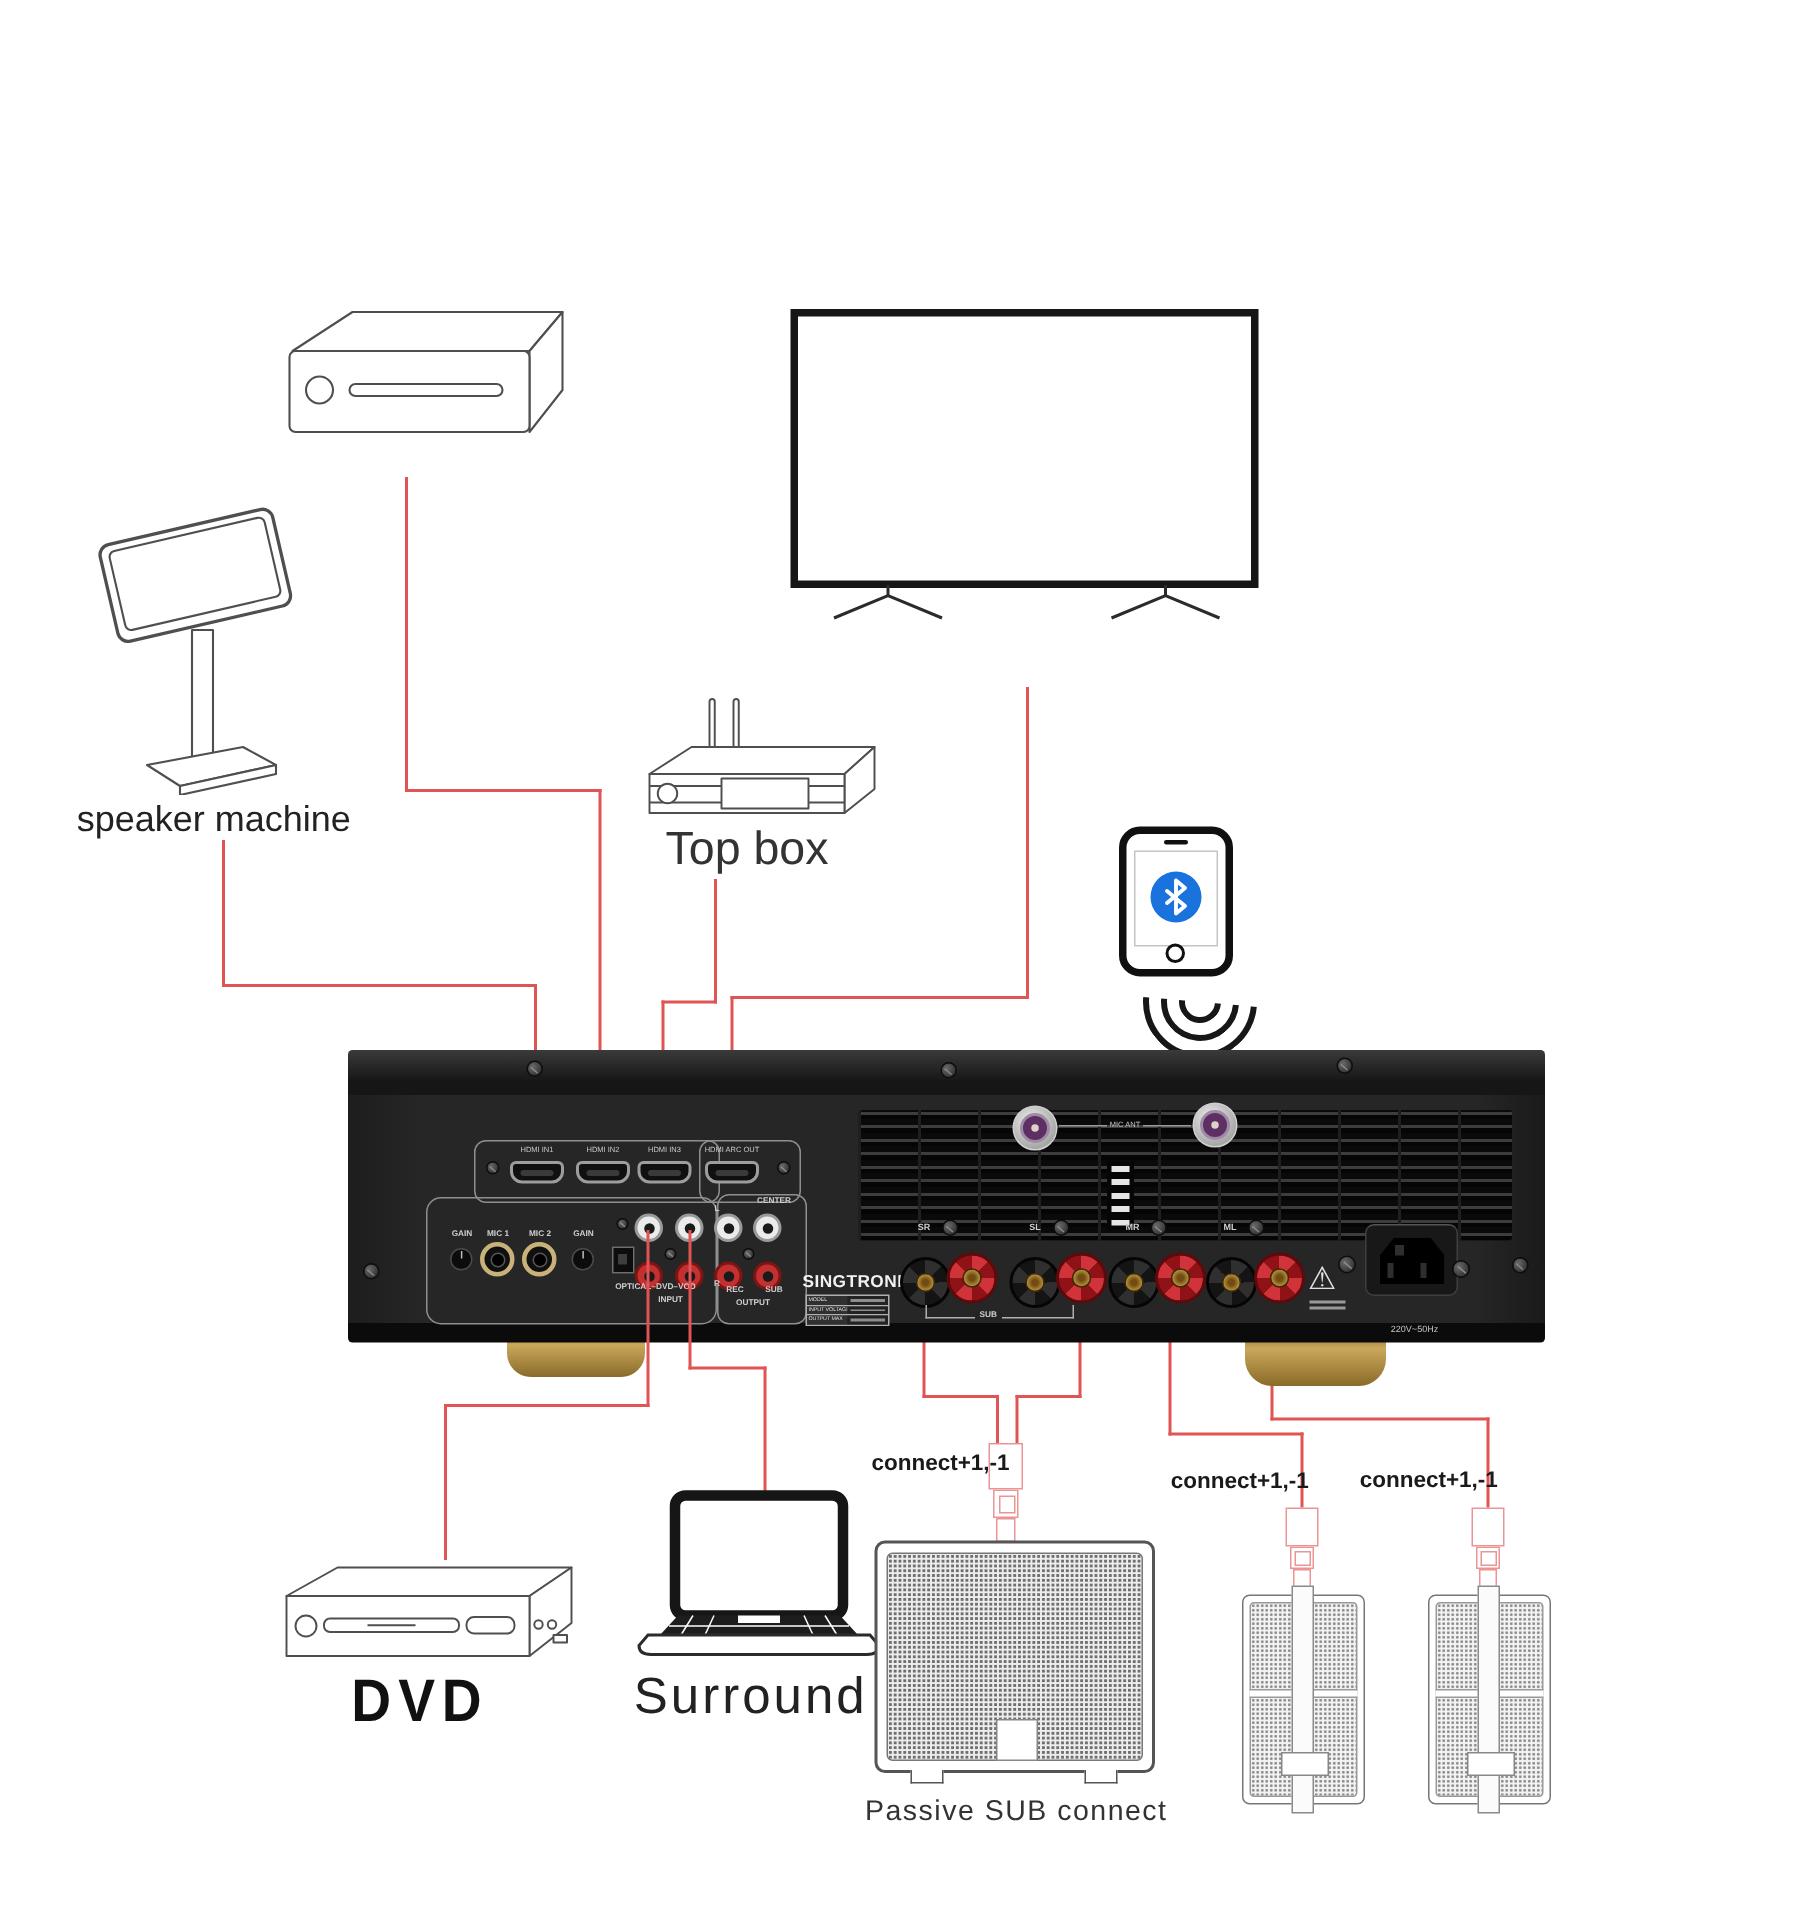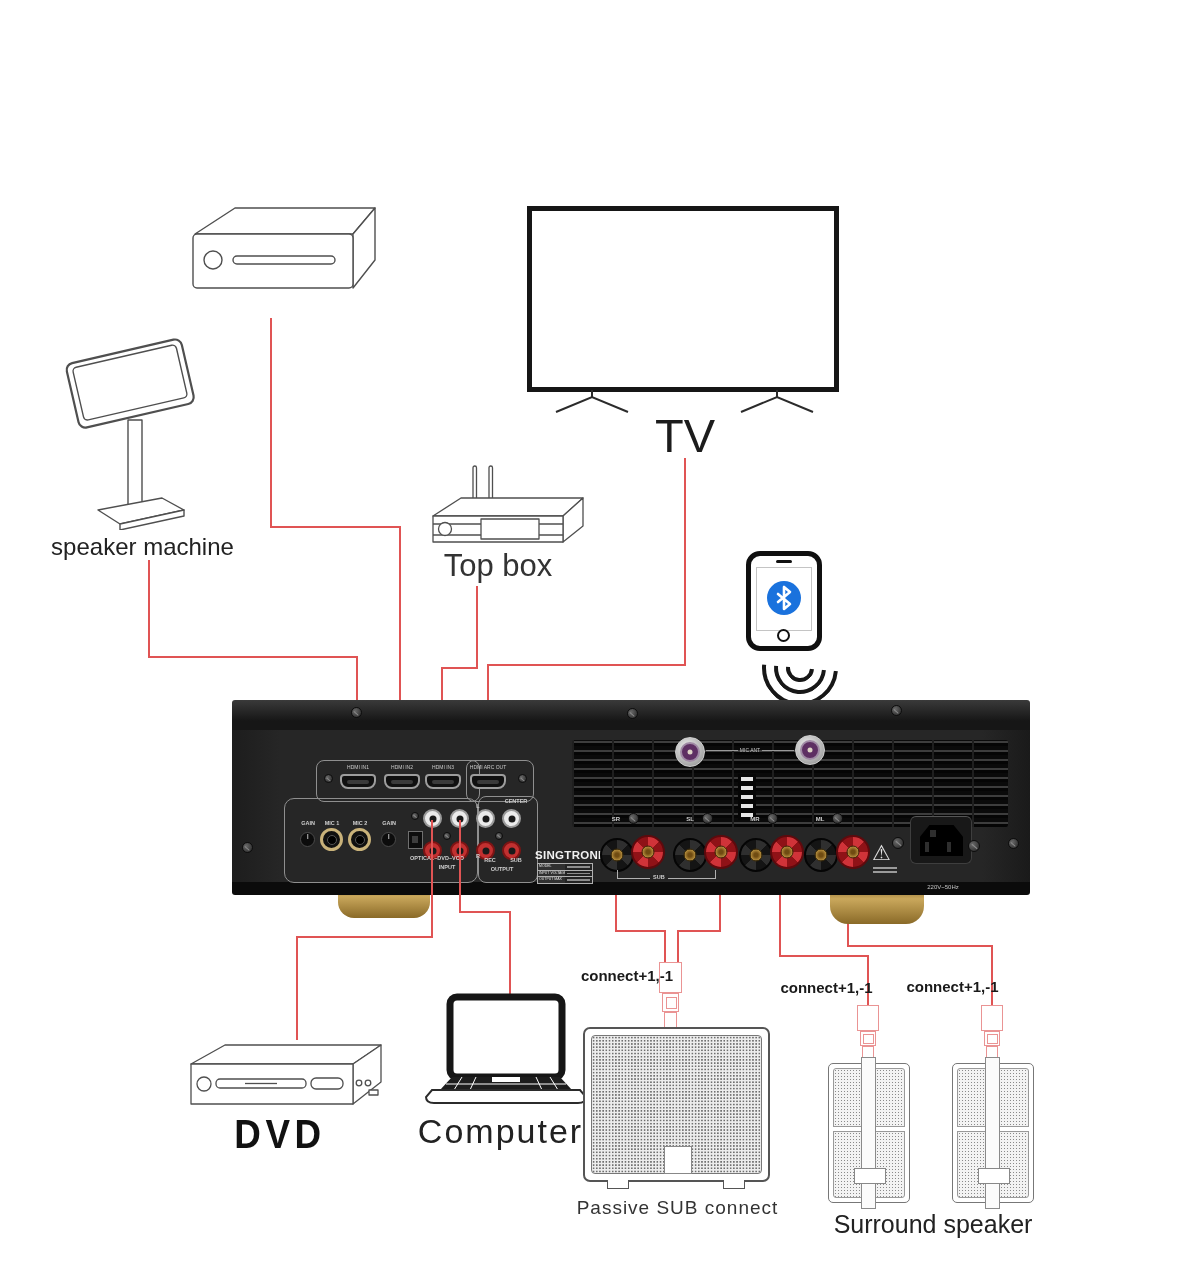--- a/index.html
+++ b/index.html
@@ -79,21 +79,20 @@
   </svg>
   <div class="lbl" style="left:35px;top:533px;width:215px;font-size:24px;color:#222;">speaker machine</div>
 
   <div class="abs" style="left:527px;top:206px;width:312px;height:186px;background:#fff;border:5px solid #161616;box-sizing:border-box;"></div>
   <svg class="abs" style="left:552px;top:390px;" width="80" height="26" viewBox="0 0 80 26">
     <path d="M4 22 L40 7 L76 22 M40 0 L40 7" fill="none" stroke="#2b2b2b" stroke-width="2"></path>
   </svg>
   <svg class="abs" style="left:737px;top:390px;" width="80" height="26" viewBox="0 0 80 26">
     <path d="M4 22 L40 7 L76 22 M40 0 L40 7" fill="none" stroke="#2b2b2b" stroke-width="2"></path>
   </svg>
-  <div class="lbl" style="left:625px;top:408px;width:120px;font-size:47px;color:#1c1c1c;">TV</div>
 
   <svg class="abs" style="left:423px;top:464px;" width="165" height="86" viewBox="0 0 165 86">
     <g fill="#fff" stroke="#4f4f4f" stroke-width="1.3" stroke-linejoin="round">
       <rect x="50" y="2" width="3.5" height="38" rx="1.7"></rect>
       <rect x="66" y="2" width="3.5" height="36" rx="1.7"></rect>
       <polygon points="10,52 38,34 160,34 140,52"></polygon>
       <polygon points="140,78 140,52 160,34 160,62"></polygon>
       <rect x="10" y="52" width="130" height="26"></rect>
       <line x1="10" y1="60" x2="140" y2="60"></line>
       <line x1="10" y1="71" x2="140" y2="71"></line>
@@ -306,21 +305,21 @@
     <rect x="72" y="84" width="28" height="5" fill="#fff"></rect>
     <line x1="26" y1="91" x2="146" y2="91" stroke="#fff" stroke-width="1"></line>
     <g stroke="#fff" stroke-width="1">
       <line x1="42" y1="84" x2="34" y2="97"></line>
         <line x1="56" y1="84" x2="50" y2="97"></line>
       <line x1="116" y1="84" x2="122" y2="97"></line>
         <line x1="130" y1="84" x2="138" y2="97"></line>
     </g>
     <path d="M12 97 L160 97 L166 104 Q166 110 158 110 L14 110 Q6 110 6 104 Z" fill="#fff" stroke="#2b2b2b" stroke-width="2"></path>
   </svg>
-  <div class="lbl" style="left:408px;top:1112px;width:185px;font-size:34px;letter-spacing:2px;color:#222;">Computer</div>
+  <div class="lbl" style="left:408px;top:1112px;width:185px;font-size:34px;letter-spacing:2px;color:#222;">Surround</div>
 
   <div class="plug" style="left:659px;top:962px;width:23px;height:31px;"></div>
   <div class="plug" style="left:662px;top:993px;width:17px;height:19px;">
     <div class="abs" style="left:2.5px;top:2.5px;width:9px;height:10px;border:1px solid #ea9494;"></div>
   </div>
   <div class="plug" style="left:664px;top:1012px;width:13px;height:16px;"></div>
 
   <div class="abs" style="left:583px;top:1027px;width:187px;height:155px;background:#fff;border:2px solid #555;border-radius:7px;box-sizing:border-box;">
     <div class="abs dots-sub" style="left:6px;top:6px;right:6px;bottom:6px;border:1px solid #777;border-radius:4px;"></div>
     <div class="abs" style="left:79px;top:117px;width:26px;height:26px;background:#fff;border:1px solid #888;"></div>
@@ -349,15 +348,14 @@
     <div class="abs" style="left:4px;top:62px;right:4px;height:4px;background:#fff;border-top:1px solid #999;border-bottom:1px solid #999;"></div>
     <div class="abs" style="left:32px;top:-7px;width:15px;height:152px;background:#fbfbfb;border:1px solid #8a8a8a;box-sizing:border-box;"></div>
     <div class="abs" style="left:25px;top:104px;width:30px;height:14px;background:#fff;border:1px solid #888;"></div>
   </div>
   <div class="abs" style="left:952px;top:1063px;width:82px;height:140px;background:#fff;border:1.5px solid #777;border-radius:5px;box-sizing:border-box;">
     <div class="abs dots-sur" style="left:4px;top:4px;right:4px;bottom:4px;border:1px solid #999;border-radius:3px;"></div>
     <div class="abs" style="left:4px;top:62px;right:4px;height:4px;background:#fff;border-top:1px solid #999;border-bottom:1px solid #999;"></div>
     <div class="abs" style="left:32px;top:-7px;width:15px;height:152px;background:#fbfbfb;border:1px solid #8a8a8a;box-sizing:border-box;"></div>
     <div class="abs" style="left:25px;top:104px;width:30px;height:14px;background:#fff;border:1px solid #888;"></div>
   </div>
-  <div class="lbl" style="left:818px;top:1210px;width:230px;font-size:25px;color:#222;">Surround speaker</div>
 
 </div>
 
 </body></html>

